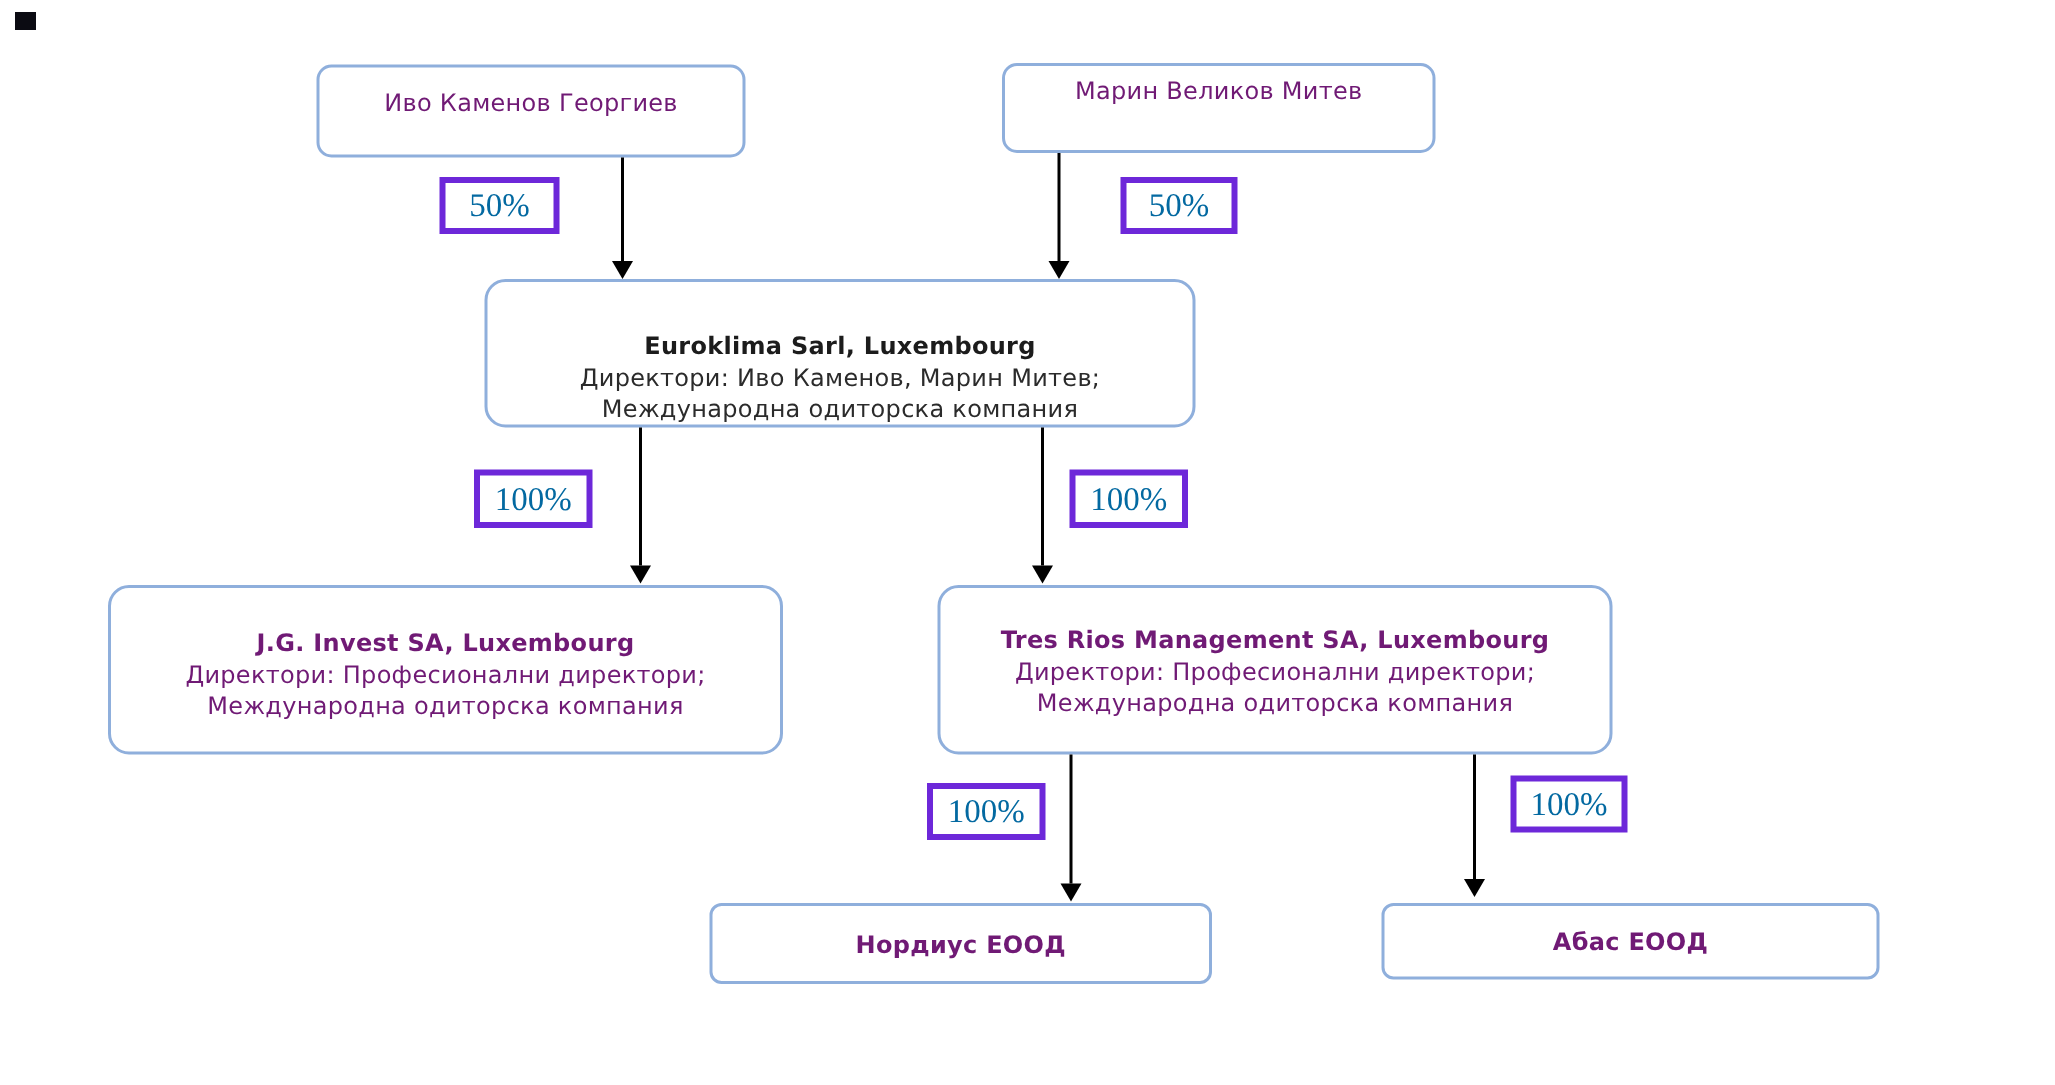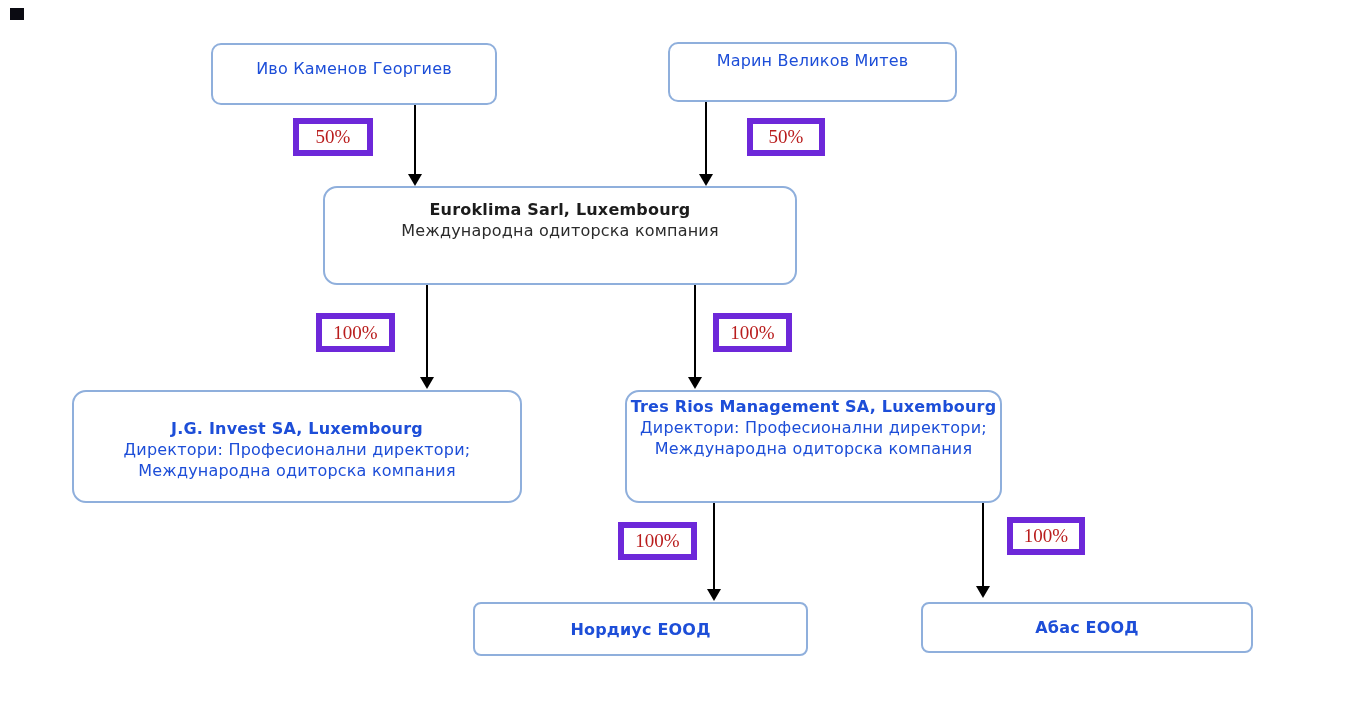--- a/index.html
+++ b/index.html
@@ -2,33 +2,33 @@
 <html><head>
 <meta charset="utf-8">
 <style>
   html,body{margin:0;padding:0;background:#ffffff;}
   .canvas{
     position:relative;width:1370px;height:723px;background:#ffffff;overflow:hidden;
     font-family:"DejaVu Sans","Liberation Sans",sans-serif;
   }
   .node{
     position:absolute;background:#ffffff;border:2px solid #8FAFDC;border-radius:10px;
-    box-sizing:border-box;color:#1d4ed8;text-align:center;
+    box-sizing:border-box;color:#701a75;text-align:center;
     display:flex;flex-direction:column;align-items:center;justify-content:center;
     font-size:16px;line-height:21px;letter-spacing:0.2px;
   }
   .node.big{border-radius:14px;justify-content:flex-start;}
   .node .title{font-weight:bold;}
-  .node.dark{color:#2b2b2b;}
+  .node.dark{color:#2b2b2b;justify-content:flex-end;}
   .node.dark .title{color:#1c1c1c;}
   .node.bold-label{font-weight:bold;}
   .pct{
-    position:absolute;background:#ffffff;border:6px solid #6d28d9;box-sizing:border-box;
+    position:absolute;background:#ffffff;border:4px solid #6d28d9;box-sizing:border-box;
     display:flex;align-items:center;justify-content:center;
-    font-family:"Liberation Serif","DejaVu Serif",serif;font-size:19px;color:#b91c1c;
+    font-family:"Liberation Serif","DejaVu Serif",serif;font-size:22px;color:#0369a1;
   }
   .arrow-line{position:absolute;width:2px;background:#000000;}
   .arrow-head{position:absolute;width:0;height:0;
     border-left:7px solid transparent;border-right:7px solid transparent;border-top:12px solid #000000;}
   .corner-mark{position:absolute;left:10px;top:8px;width:14px;height:12px;background:#0b0b12;}
 </style>
 </head>
 <body>
 
 <div class="canvas">
@@ -54,20 +54,21 @@
 
   <div class="pct" style="left:293px;top:118px;width:80px;height:38px;">
     <span>50%</span>
   </div>
   <div class="pct" style="left:747px;top:118px;width:78px;height:38px;">
     <span>50%</span>
   </div>
 
   <div class="node big dark" style="left:323px;top:186px;width:474px;height:99px;padding-top:11px;">
     <span class="title">Euroklima Sarl, Luxembourg</span>
+    <span>Директори: Иво Каменов, Марин Митев;</span>
     <span>Международна одиторска компания</span>
   </div>
 
   <div>
     <div class="arrow-line" style="left:426px;top:285px;height:92px;"></div>
     <div class="arrow-head" style="left:420px;top:377px;"></div>
   </div>
   <div>
     <div class="arrow-line" style="left:694px;top:285px;height:92px;"></div>
     <div class="arrow-head" style="left:688px;top:377px;"></div>
@@ -79,21 +80,21 @@
   <div class="pct" style="left:713px;top:313px;width:79px;height:39px;">
     <span>100%</span>
   </div>
 
   <div class="node big" style="left:72px;top:390px;width:450px;height:113px;padding-top:26px;">
     <span class="title">J.G. Invest SA, Luxembourg</span>
     <span>Директори: Професионални директори;</span>
     <span>Международна одиторска компания</span>
   </div>
 
-  <div class="node big" style="left:625px;top:390px;width:377px;height:113px;padding-top:4px;">
+  <div class="node big" style="left:625px;top:390px;width:450px;height:113px;padding-top:24px;">
     <span class="title">Tres Rios Management SA, Luxembourg</span>
     <span>Директори: Професионални директори;</span>
     <span>Международна одиторска компания</span>
   </div>
 
   <div>
     <div class="arrow-line" style="left:713px;top:503px;height:86px;"></div>
     <div class="arrow-head" style="left:707px;top:589px;"></div>
   </div>
   <div>

